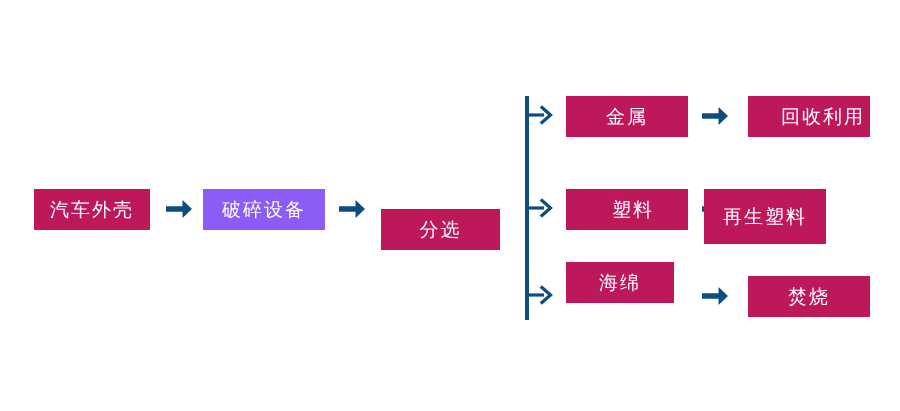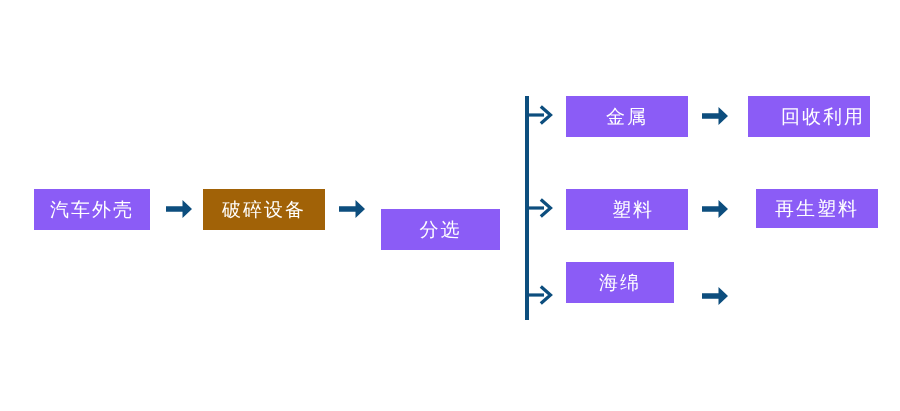--- a/index.html
+++ b/index.html
@@ -14,22 +14,22 @@
   .node{
     position:absolute;
     display:flex;align-items:center;justify-content:center;
     color:#ffffff;
     font-size:19px;
     letter-spacing:2px;
     line-height:1;
     box-sizing:border-box;
     white-space:nowrap;
   }
-  .node.blue{background:#8b5cf6;text-align:right;}
-  .node.red{background:#a16207;}
+  .node.blue{background:#be185d;text-align:right;}
+  .node.red{background:#8b5cf6;}
 
   
   .arrow{
     position:absolute;
     width:30px;height:40px;
   }
   .arrow svg{display:block;width:30px;height:40px;}
 
   
   .spine{
@@ -106,35 +106,38 @@
   <div class="node blue" style="left:566px;top:189px;width:122px;height:41px;padding-left:12px;">
     <span>塑料</span>
   </div>
 
   <div class="arrow" style="left:700px;top:189px;">
     <svg viewBox="0 0 30 40" xmlns="http://www.w3.org/2000/svg" aria-hidden="true">
       <path d="M2 17.2 H18.5 V11 L28 20 L18.5 29 V22.8 H2 Z" fill="#0d4e7e"></path>
     </svg>
   </div>
 
-  <div class="node blue" style="left:756px;top:189px;width:122px;height:39px;">
+  <div class="node blue" style="left:704px;top:189px;width:122px;height:55px;">
     <span>再生塑料</span>
   </div>
 
   <div class="branch-arrow" style="left:527px;top:283px;">
     <svg viewBox="0 0 26 26" xmlns="http://www.w3.org/2000/svg" aria-hidden="true">
       <path d="M0 12 H17" stroke="#0d4e7e" stroke-width="3.2" fill="none"></path>
       <path d="M15 4.5 L23.5 12 L15 19.5" stroke="#0d4e7e" stroke-width="3.2" fill="none" stroke-linecap="square" stroke-linejoin="miter"></path>
     </svg>
   </div>
 
   <div class="node blue" style="left:566px;top:262px;width:108px;height:41px;">
     <span>海绵</span>
   </div>
 
   <div class="arrow" style="left:700px;top:276px;">
     <svg viewBox="0 0 30 40" xmlns="http://www.w3.org/2000/svg" aria-hidden="true">
       <path d="M2 17.2 H18.5 V11 L28 20 L18.5 29 V22.8 H2 Z" fill="#0d4e7e"></path>
     </svg>
   </div>
 
+  <div class="node blue" style="left:748px;top:276px;width:122px;height:41px;">
+    <span>焚烧</span>
+  </div>
 
 </div>
 
 </body></html>

